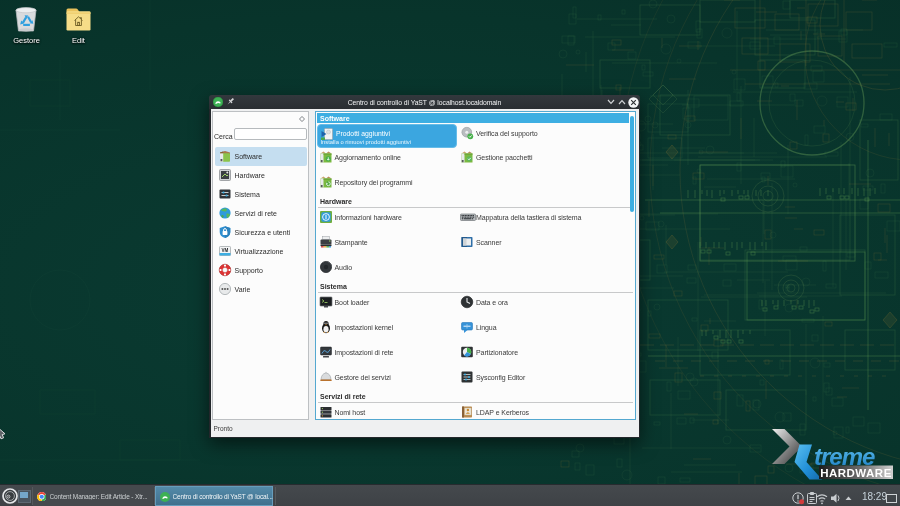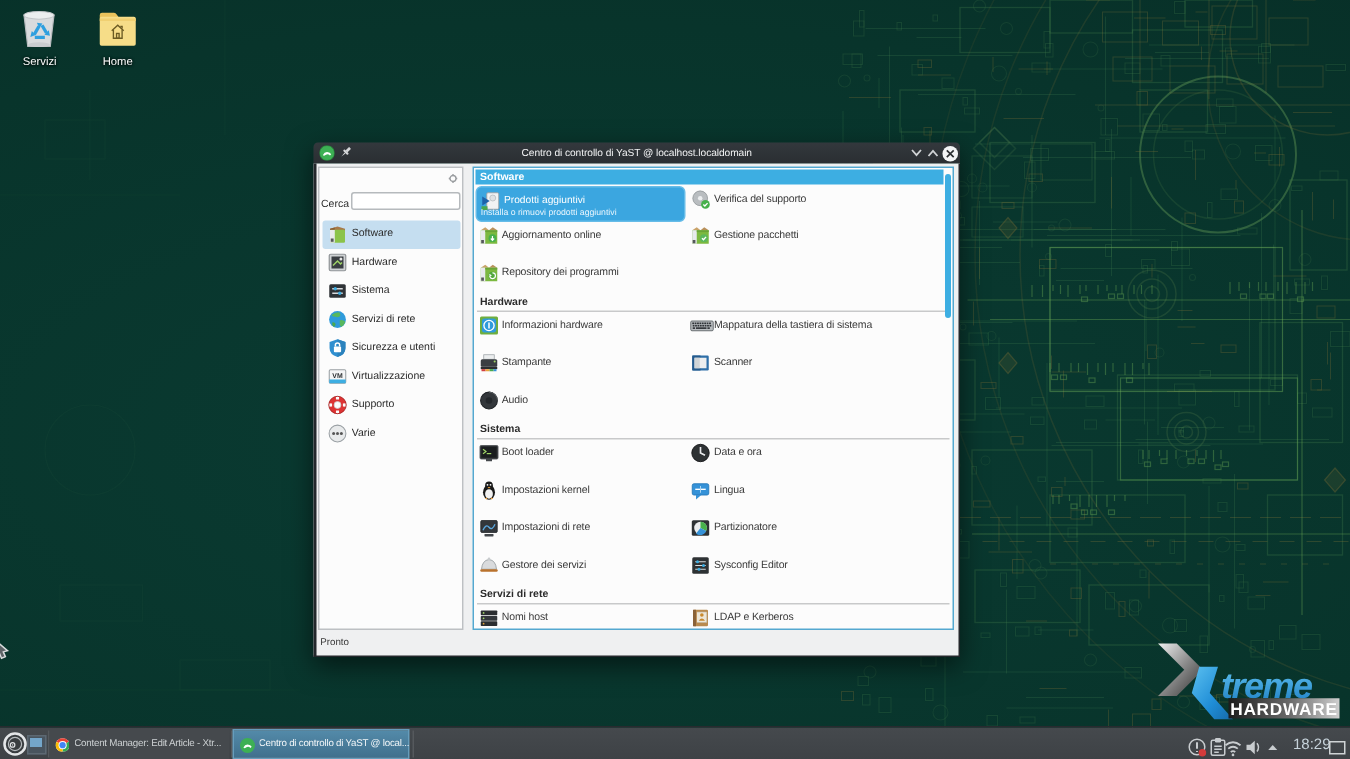--- a/index.html
+++ b/index.html
@@ -558,33 +558,33 @@
 <ellipse cx="13" cy="23.8" rx="7.2" ry="1.6" fill="#c9cccf"></ellipse>
 <g fill="none" stroke="#2e9fdf" stroke-width="2.2">
 <path d="M9.9 16.9 L13 11.5"></path>
 <path d="M15 10.8 L18 16"></path>
 <path d="M16.9 18.9 L10.2 18.9"></path>
 </g>
 <path d="M11.6 9.2 L15.3 9.6 L13.2 12.8 Z" fill="#2e9fdf"></path>
 <path d="M8.2 14.6 L10.8 17.4 L7.2 18.6 Z" fill="#2e9fdf"></path>
 <path d="M19.5 14.2 L20.3 17.8 L16.6 17.2 Z" fill="#2e9fdf"></path>
 </svg>
-<div class="dlabel" style="left:4px;top:36px;width:45px;">Servizi</div>
+<div class="dlabel" style="left:4px;top:36px;width:45px;">Gestore</div>
 <svg class="abs" style="left:65px;top:7px" width="27" height="25" viewBox="0 0 27 25">
 <path d="M1.5 3 Q1.5 1.5 3 1.5 L11 1.5 Q12.2 1.5 12.8 2.6 L14.5 5 L1.5 5 Z" fill="#e9c25c"></path>
 <rect x="1.5" y="4.2" width="24" height="19.3" rx="1.2" fill="#f6dd88"></rect>
 <path d="M1.5 5.4 L25.5 5.4 L25.5 7 L1.5 7 Z" fill="#f0d072"></path>
 <g fill="none" stroke="#6b5b23" stroke-width="0.9">
 <path d="M9.5 13.5 L13.5 9.8 L17.5 13.5"></path>
 <path d="M10.6 12.8 L10.6 18.5 L16.4 18.5 L16.4 12.8"></path>
 <path d="M15.2 10.6 L16.4 10.6 L16.4 12"></path>
 <rect x="12.7" y="15.3" width="1.7" height="3.2"></rect>
 </g>
 </svg>
-<div class="dlabel" style="left:57px;top:36px;width:43px;">Home</div>
+<div class="dlabel" style="left:57px;top:36px;width:43px;">Edit</div>
 <svg class="abs" style="left:0;top:426px" width="8" height="15" viewBox="0 0 8 15">
 <path d="M-4 0 L5 7.8 L2.2 8.6 L3.6 11.8 L1 12.8 L-0.4 9.5 L-4 11 Z" fill="#5d6266" stroke="#dadcde" stroke-width="1"></path>
 </svg>
 <div id="win">
 <div id="titlebar">
 <svg class="abs" style="left:4px;top:2px" width="10" height="10" viewBox="0 0 10 10">
 <circle cx="5" cy="5" r="5" fill="#3db054"></circle>
         <circle cx="5" cy="5" r="5" fill="none" stroke="#2a8a3e" stroke-width="0.6"></circle>
 <path d="M2.3 6.3 Q3.2 4.2 5.1 4.3 Q7.2 4.4 7.8 5.9 L7 6.6 Q5.6 5.4 4.3 6.2 Q3.4 6.8 2.8 6.9 Z" fill="#fff"></path>
 </svg>

